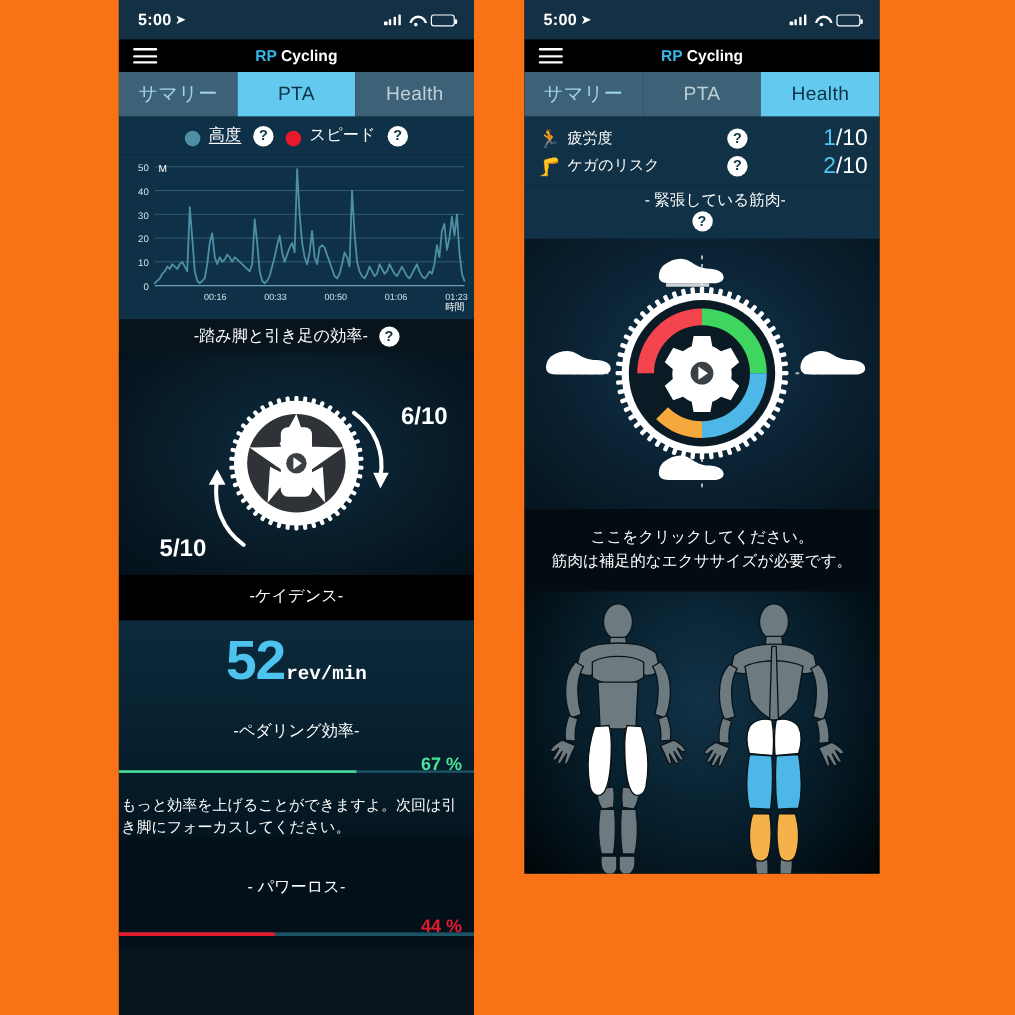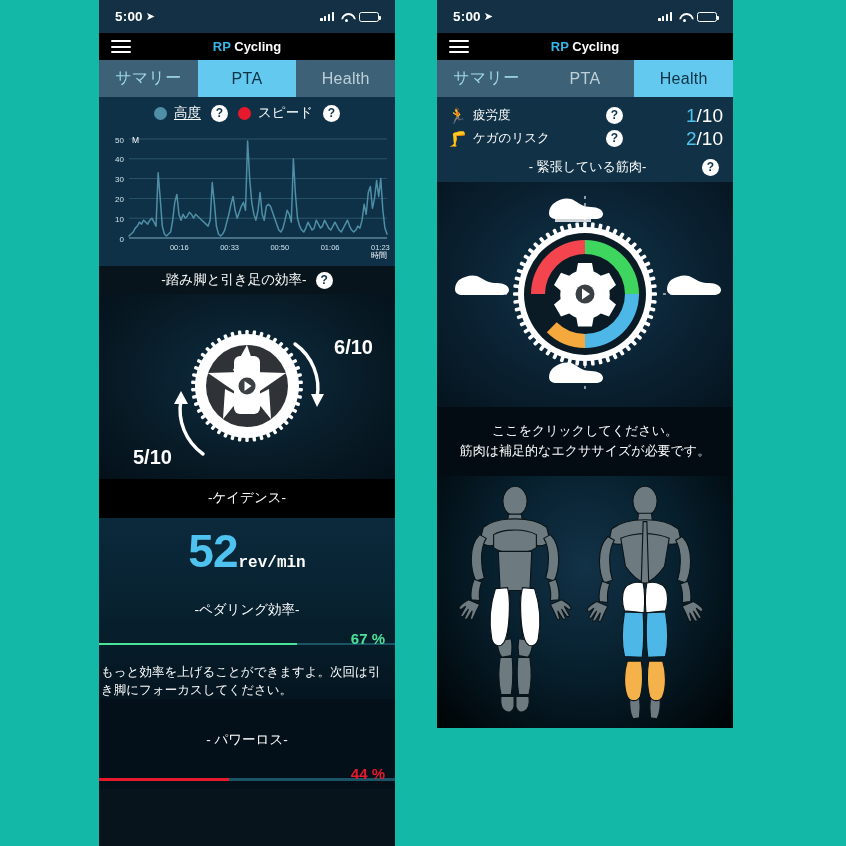--- a/index.html
+++ b/index.html
@@ -2,21 +2,21 @@
 <html><head>
 <meta charset="utf-8">
 <style>
   * { box-sizing: border-box; margin: 0; padding: 0; }
   html, body {
     width: 846px; height: 846px;
     background: #ffffff;
     font-family: "Liberation Sans", "DejaVu Sans", sans-serif;
     overflow: hidden;
   }
-  .canvas { position: relative; width: 846px; height: 846px; background:#14b8a6; }
+  .canvas { position: relative; width: 846px; height: 846px; background:#f97316; }
 
   
   .phone {
     position: absolute;
     width: 296px;
     background: #08141c;
     overflow: hidden;
   }
   #phone-left  { left: 99px;  top: 0px; height: 846px; }
   #phone-right { left: 437px; top: 0px; height: 728px; }
@@ -75,21 +75,21 @@
   }
   .tab.inactive { background:#3d6277; color:#9fd6ea; }
   .tab.inactive.alt { color:#becfd8; }
   .tab.active { background:#63c9ee; color:#0d3347; font-weight:400; }
 
   
   .legend {
     background:#0e3147; height:32px;
     display:flex; align-items:center; justify-content:center; gap:10px;
   }
-  .legend-item { display:flex; align-items:center; gap:7px; }
+  .legend-item { display:flex; align-items:flex-end; gap:7px; }
   .dot { width:13px; height:13px; border-radius:50%; display:block; }
   .legend-label { font-size:13.5px; color:#ffffff; }
   .legend-label.ul { text-decoration: underline; text-underline-offset: 2px; }
   .qmark {
     width:17px; height:17px; border-radius:50%;
     background:#ffffff; color:#0e3147;
     font-size:12px; font-weight:700; line-height:17px; text-align:center;
     cursor:pointer; flex:none;
   }
 
@@ -142,20 +142,21 @@
   .hrow { display:flex; align-items:center; height:23px; }
   .hicon { width:22px; color:#ffffff; font-size:15px; text-align:center; flex:none; }
   .hlabel { font-size:12.5px; color:#ffffff; flex:1; padding-left:4px; }
   .hq { margin-right: 44px; }
   .hval { font-size:19px; color:#ffffff; font-weight:400; min-width:56px; text-align:right; }
   .hval b { color:#4fc3f0; font-weight:400; }
 
   .tense-head {
     background:#113246; display:flex; align-items:center;
     padding: 4px 14px 6px 14px;
+    flex-direction: column;
   }
   .tense-title { flex:1; text-align:center; font-size:13px; color:#ffffff; padding-left:22px; }
 
   .gauge-panel {
     position:relative; height:225px;
     background: radial-gradient(ellipse at 50% 45%, #10364d 0%, #0a2030 60%, #05141e 100%);
   }
   .gauge-panel svg { position:absolute; left:0; top:0; }
 
   .advice {

